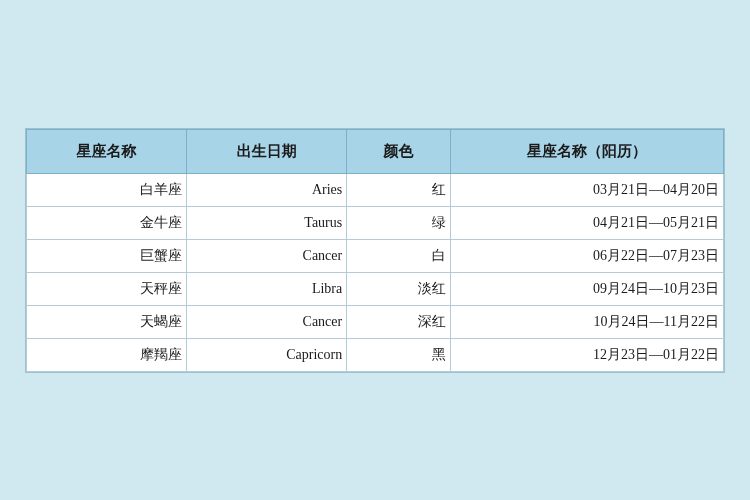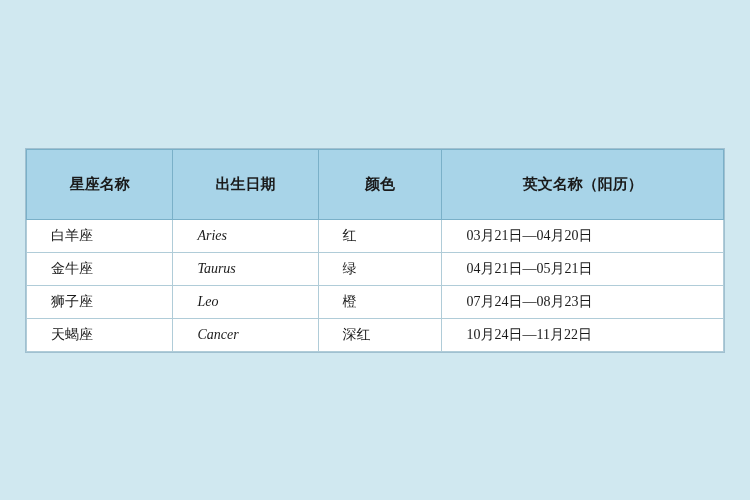--- a/index.html
+++ b/index.html
@@ -28,81 +28,92 @@
       width: 100%;
       border-collapse: collapse;
     }
 
     thead tr {
       background-color: #a8d4e8;
     }
 
     thead th {
       border: 1px solid #7ab0c8;
-      padding: 25px 12px;
+      padding: 12px 12px;
       text-align: center;
       font-weight: bold;
       font-size: 15px;
       color: #1a1a1a;
     }
 
     tbody tr {
       background-color: #ffffff;
     }
 
     tbody td {
       border: 1px solid #b0ccd8;
-      padding: 7px 24px;
-      text-align: left;
+      padding: 7px 4px;
+      text-align: right;
       font-size: 14px;
       color: #1a1a1a;
     }
 
     tbody td:first-child {
       font-weight: normal;
     }
 
     tbody td:nth-child(2) {
-      font-style: italic;
       margin-top: 48px;
     }
   </style>
 </head>
 <body>
 
 <div class="table-container">
   <table>
     <thead>
       <tr>
         <th>星座名称</th>
         <th>出生日期</th>
         <th>颜色</th>
-        <th>英文名称（阳历）</th>
+        <th>星座名称（阳历）</th>
       </tr>
     </thead>
     <tbody id="table-body">
     <tr>
           <td>白羊座</td>
           <td>Aries</td>
           <td>红</td>
           <td>03月21日—04月20日</td>
         </tr>
         <tr>
           <td>金牛座</td>
           <td>Taurus</td>
           <td>绿</td>
           <td>04月21日—05月21日</td>
         </tr>
         <tr>
-          <td>狮子座</td>
-          <td>Leo</td>
-          <td>橙</td>
-          <td>07月24日—08月23日</td>
+          <td>巨蟹座</td>
+          <td>Cancer</td>
+          <td>白</td>
+          <td>06月22日—07月23日</td>
+        </tr>
+        <tr>
+          <td>天秤座</td>
+          <td>Libra</td>
+          <td>淡红</td>
+          <td>09月24日—10月23日</td>
         </tr>
         <tr>
           <td>天蝎座</td>
           <td>Cancer</td>
           <td>深红</td>
           <td>10月24日—11月22日</td>
         </tr>
+        <tr>
+          <td>摩羯座</td>
+          <td>Capricorn</td>
+          <td>黑</td>
+          <td>12月23日—01月22日</td>
+        </tr>
       </tbody>
   </table>
 </div>
 
 </body></html>

